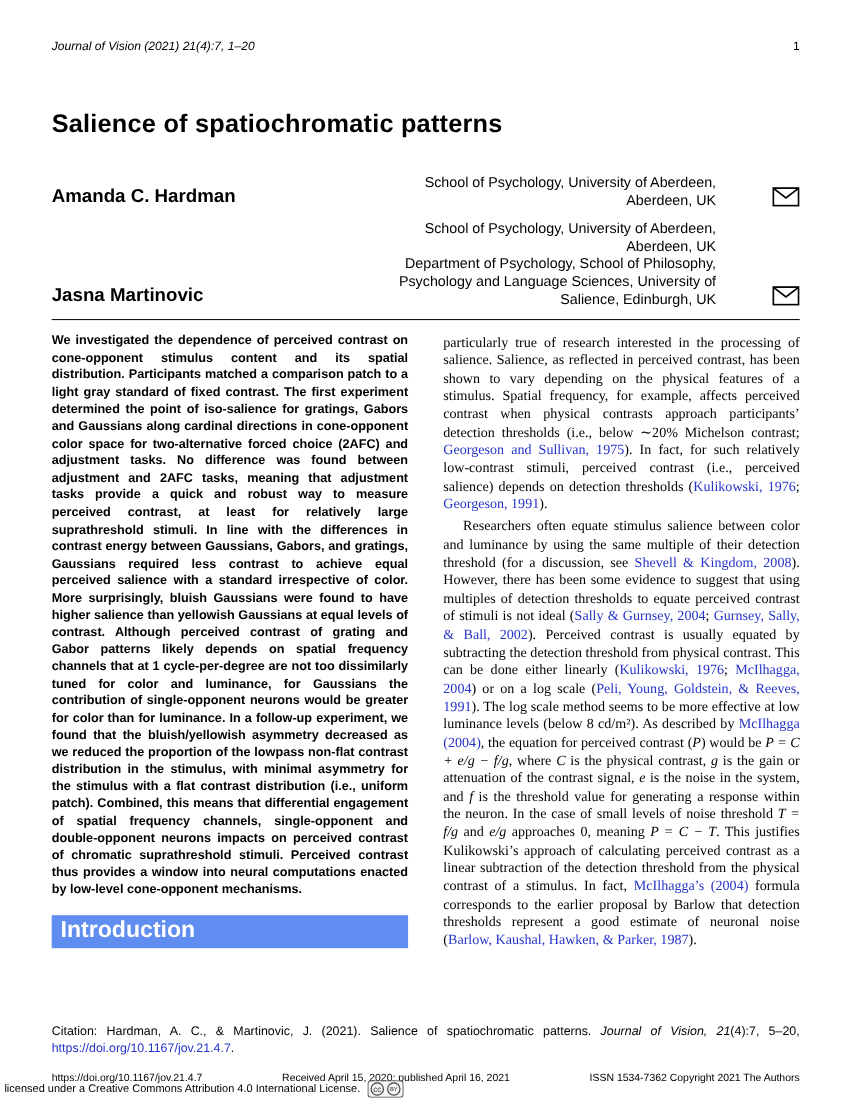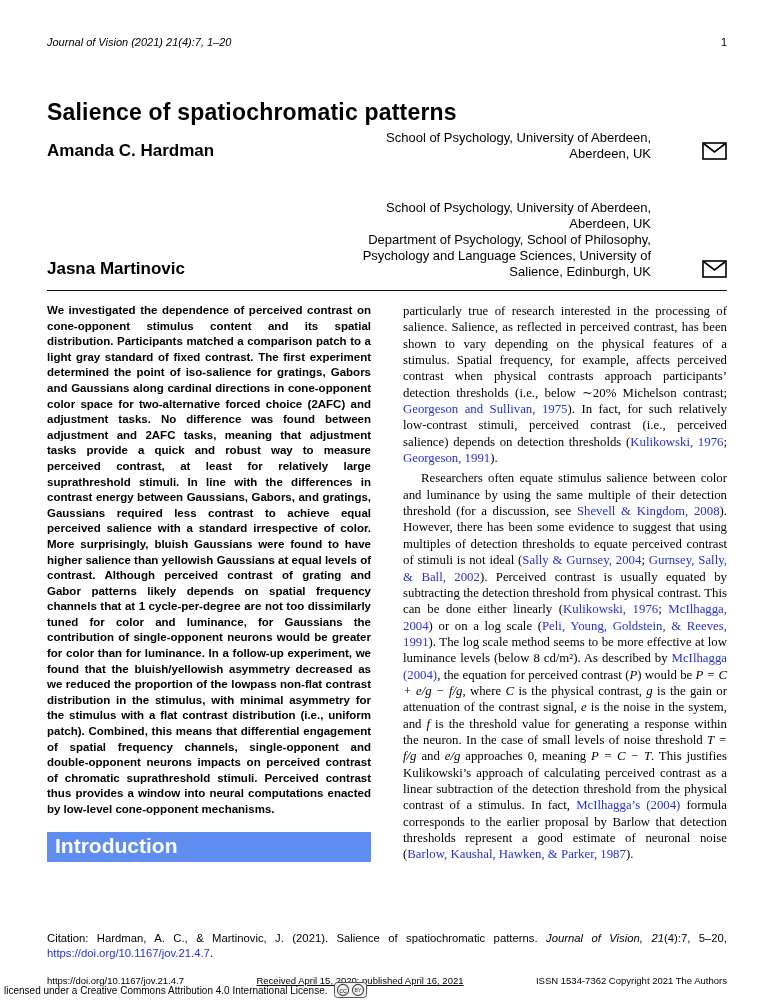--- a/index.html
+++ b/index.html
@@ -9,21 +9,21 @@
     font-family:"Liberation Sans", sans-serif;
   }
   .abs { position:absolute; }
 
   .header-row { top:36px; left:47px; right:46px; display:flex; justify-content:space-between; font-size:11px; }
   .journal-line { font-style:italic; }
 
   .paper-title { top:99px; left:47px; font-size:23px; font-weight:bold; letter-spacing:0.2px; }
 
   .author-row { left:47px; right:46px; display:flex; align-items:flex-end; }
-  .author-row.r1 { top:130px; }
+  .author-row.r1 { top:158px; }
   .author-row.r2 { top:200px; }
   .author-name { font-size:17px; font-weight:bold; white-space:nowrap; padding-bottom:1px; }
   .affiliation { flex:1; text-align:right; font-size:13px; line-height:16px; }
   .mail { width:76px; display:flex; justify-content:flex-end; padding-bottom:2px; }
 
   .divider { top:290px; left:47px; right:46px; border-top:1.5px solid #111; }
 
   .col-left  { top:303px; left:47px;  width:324px; }
   .col-right { top:303px; left:403px; width:324px; }
 
@@ -38,21 +38,21 @@
   .serif { font-family:"Liberation Serif", serif; font-size:12.8px; line-height:16.35px; text-align:justify; }
   .intro-para { margin-top:11px; text-indent:18px; }
   .body-para + .body-para { margin-top:4px; }
   .indent { text-indent:18px; }
 
   a.link, .link { color:var(--link,#2433c8); text-decoration:none; cursor:pointer; }
 
   .citation-line { top:931px; left:47px; right:46px; font-size:11.3px; line-height:14.5px; text-align:justify; }
 
   .footer-row { top:975px; left:47px; right:46px; display:flex; justify-content:space-between; font-size:9.5px; }
-  .footer-row .mid { text-align:center;text-decoration:underline; }
+  .footer-row .mid { text-align:center; }
 
   .stamp-row { bottom:2px; left:4px; display:flex; align-items:center; gap:6px; font-size:10px; }
   .stamp-bold { font-weight:bold; font-size:10.5px; white-space:nowrap; }
   .license-text { white-space:nowrap; }
   .cc-badge { display:inline-flex; }
 </style>
 </head>
 <body>
 
 <div class="abs header-row">

